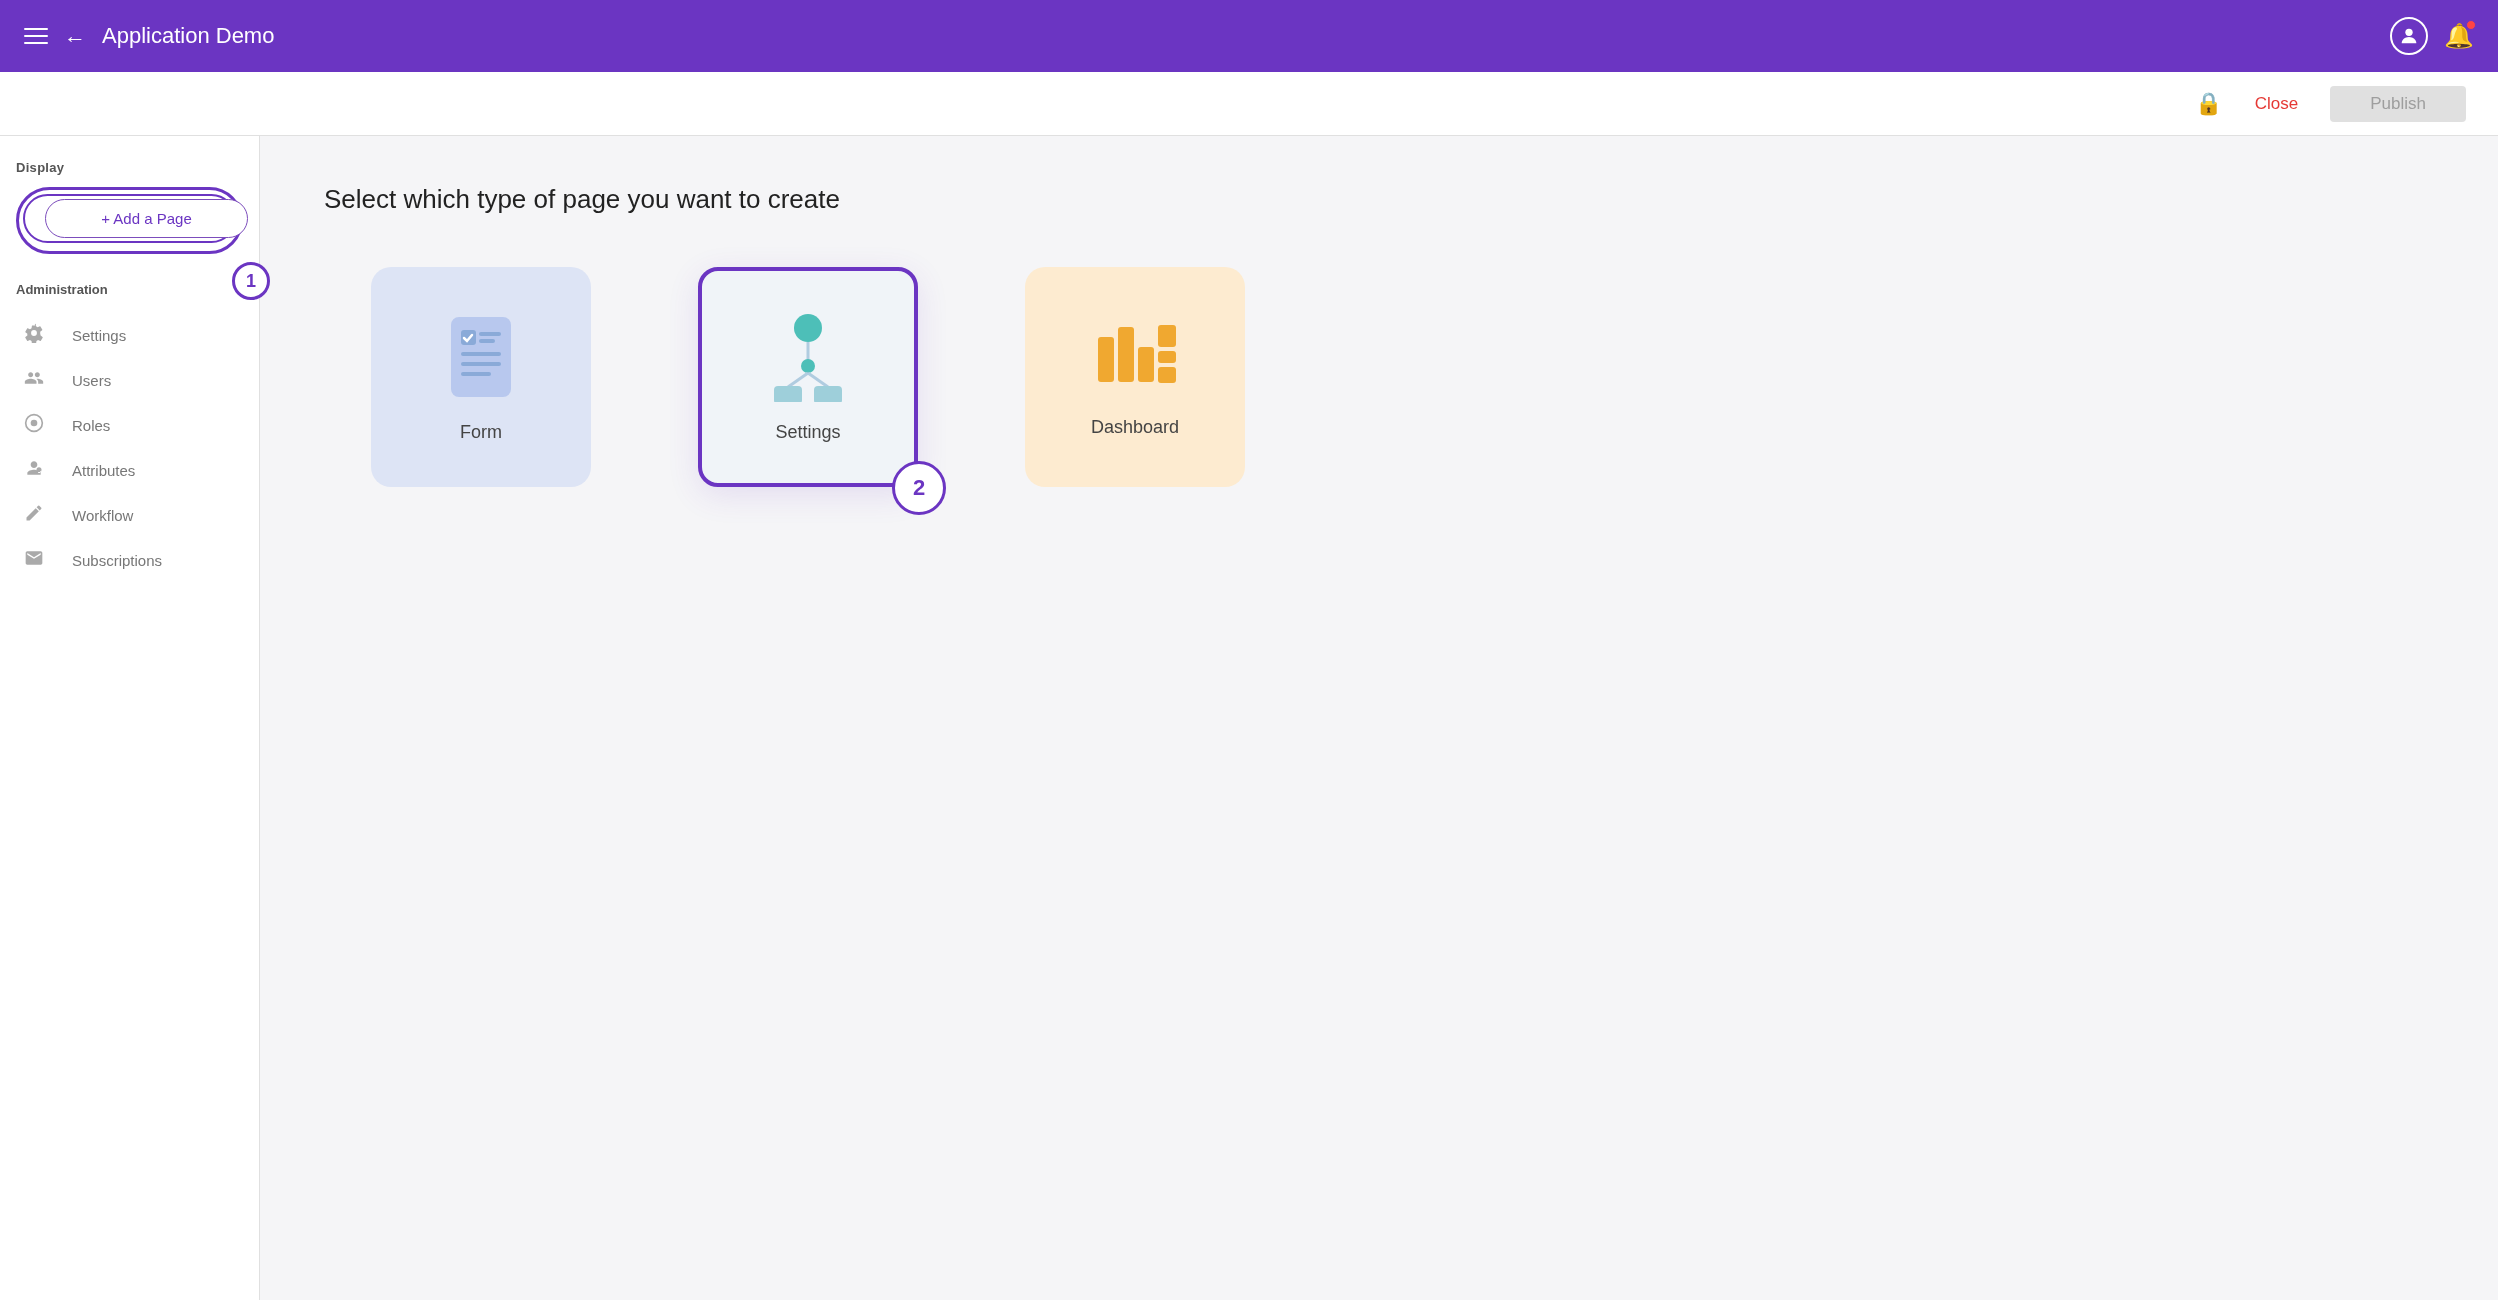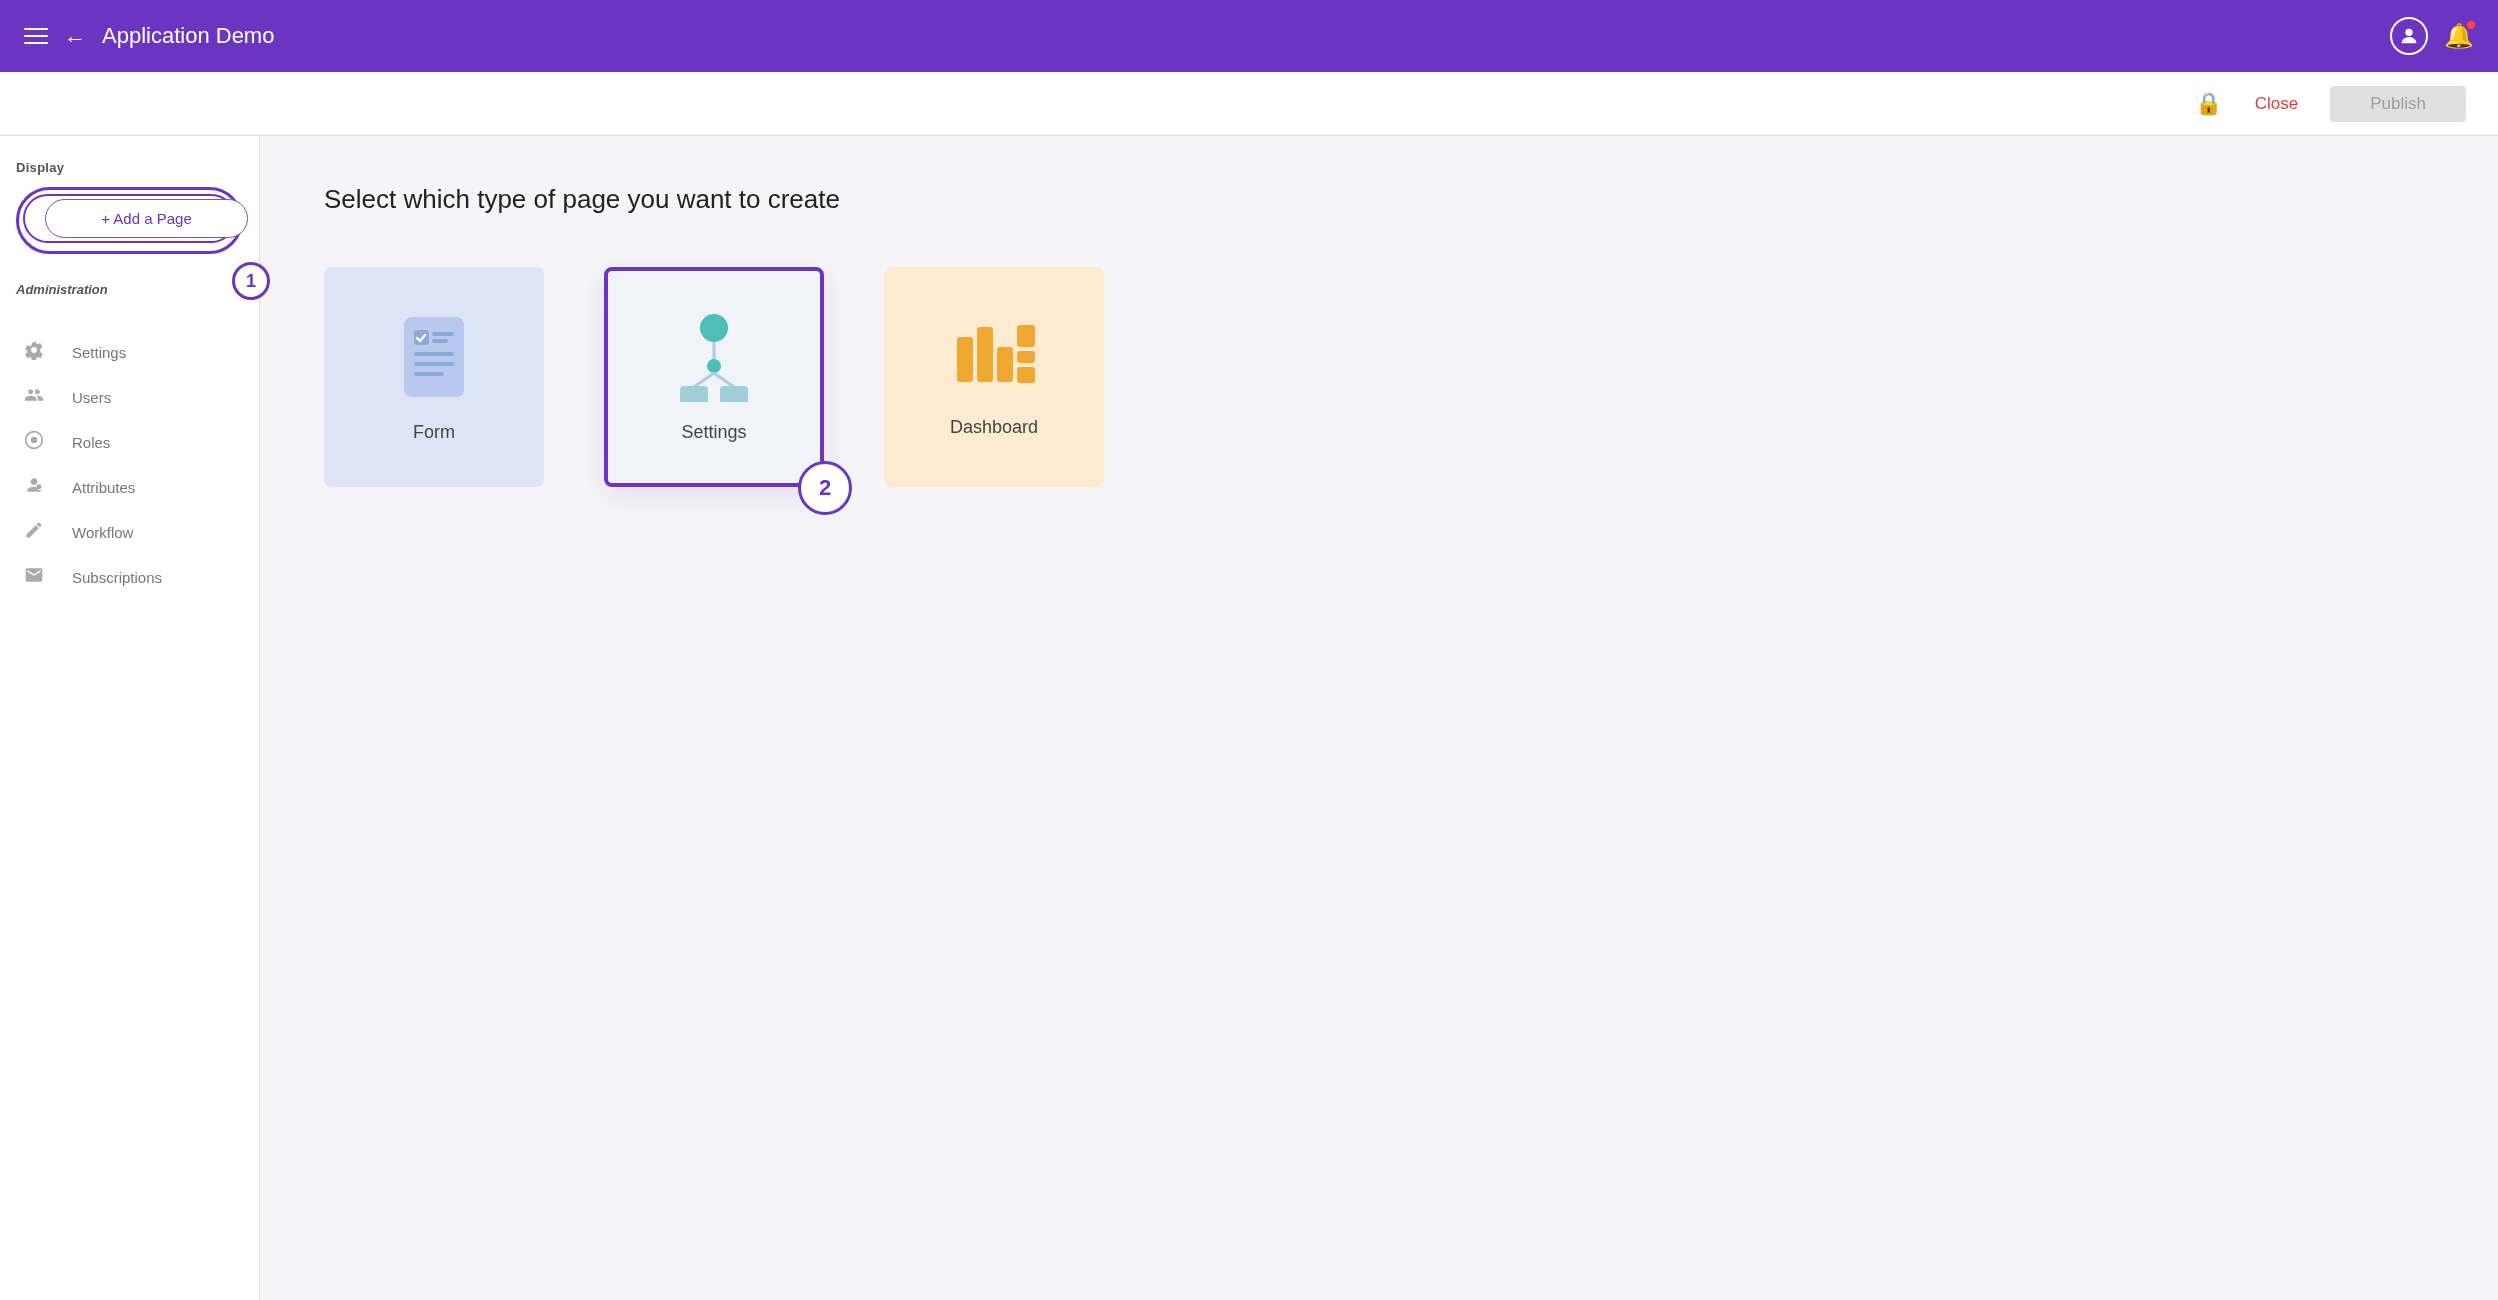--- a/index.html
+++ b/index.html
@@ -173,22 +173,21 @@
       justify-content: center;
       left: 232px;
       top: 262px;
       z-index: 10;
     }
     .administration-label {
       font-size: 13px;
       font-weight: 600;
       color: #555;
       margin-top: 28px;
-      margin-bottom: 33px;
-      font-style: italic;
+      margin-bottom: 16px;
     }
     .sidebar-item {
       display: flex;
       align-items: center;
       gap: 28px;
       padding: 10px 8px;
       color: #777;
       font-size: 15px;
       cursor: pointer;
       border-radius: 6px;
@@ -214,28 +213,29 @@
     .page-types-row {
       display: flex;
       gap: 60px;
       align-items: center;
     }
 
     
     .page-type-card {
       width: 220px;
       height: 220px;
-      border-radius: 8px;
+      border-radius: 20px;
       display: flex;
       flex-direction: column;
       align-items: center;
       justify-content: center;
       gap: 20px;
       cursor: pointer;
       position: relative;
+      margin-left: 47px;
     }
     .card-form {
       background: #dde4f5;
     }
     .card-workflow {
       background: #f0f4f8;
       border: 4px solid #6b35c2;
       box-shadow: 0 8px 32px rgba(107,53,194,0.12);
     }
     .card-dashboard {

